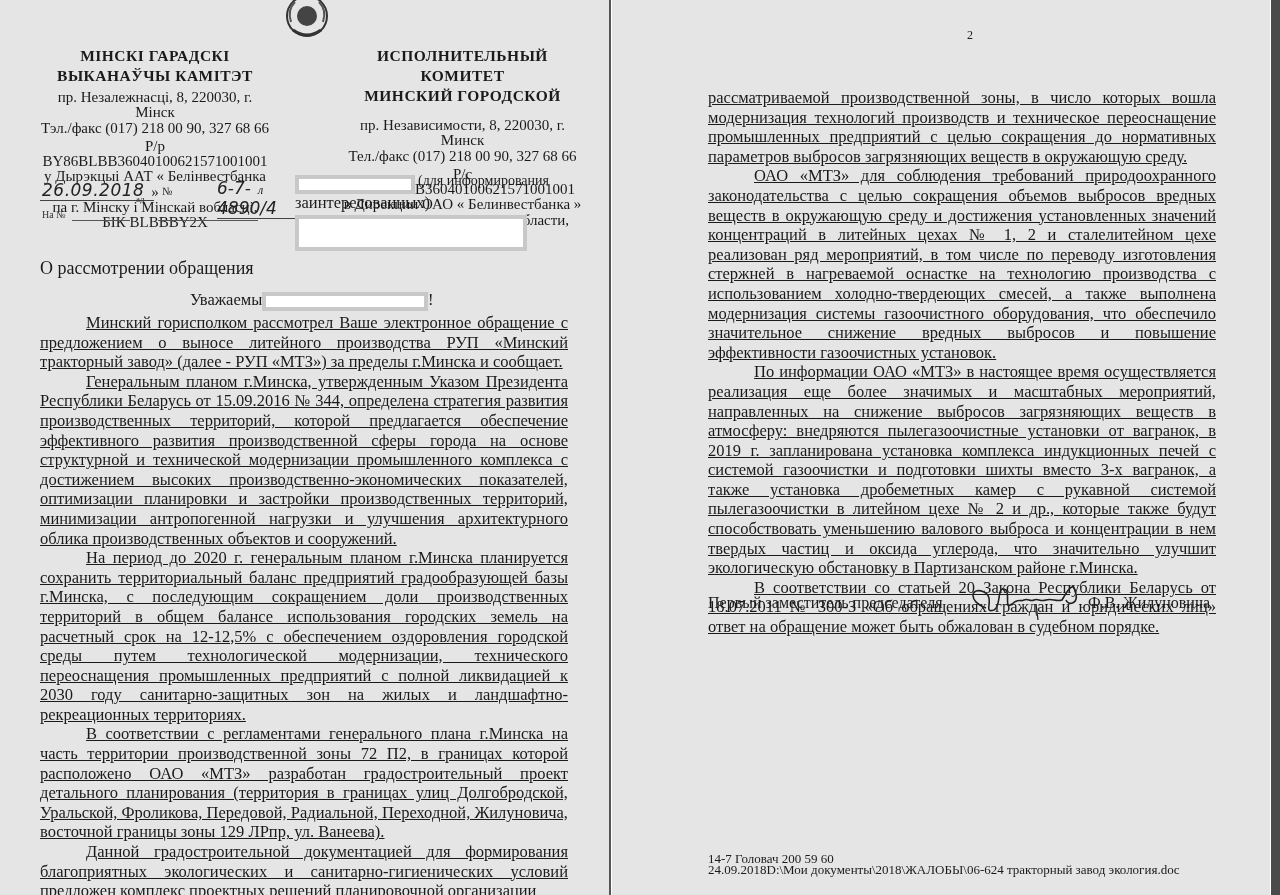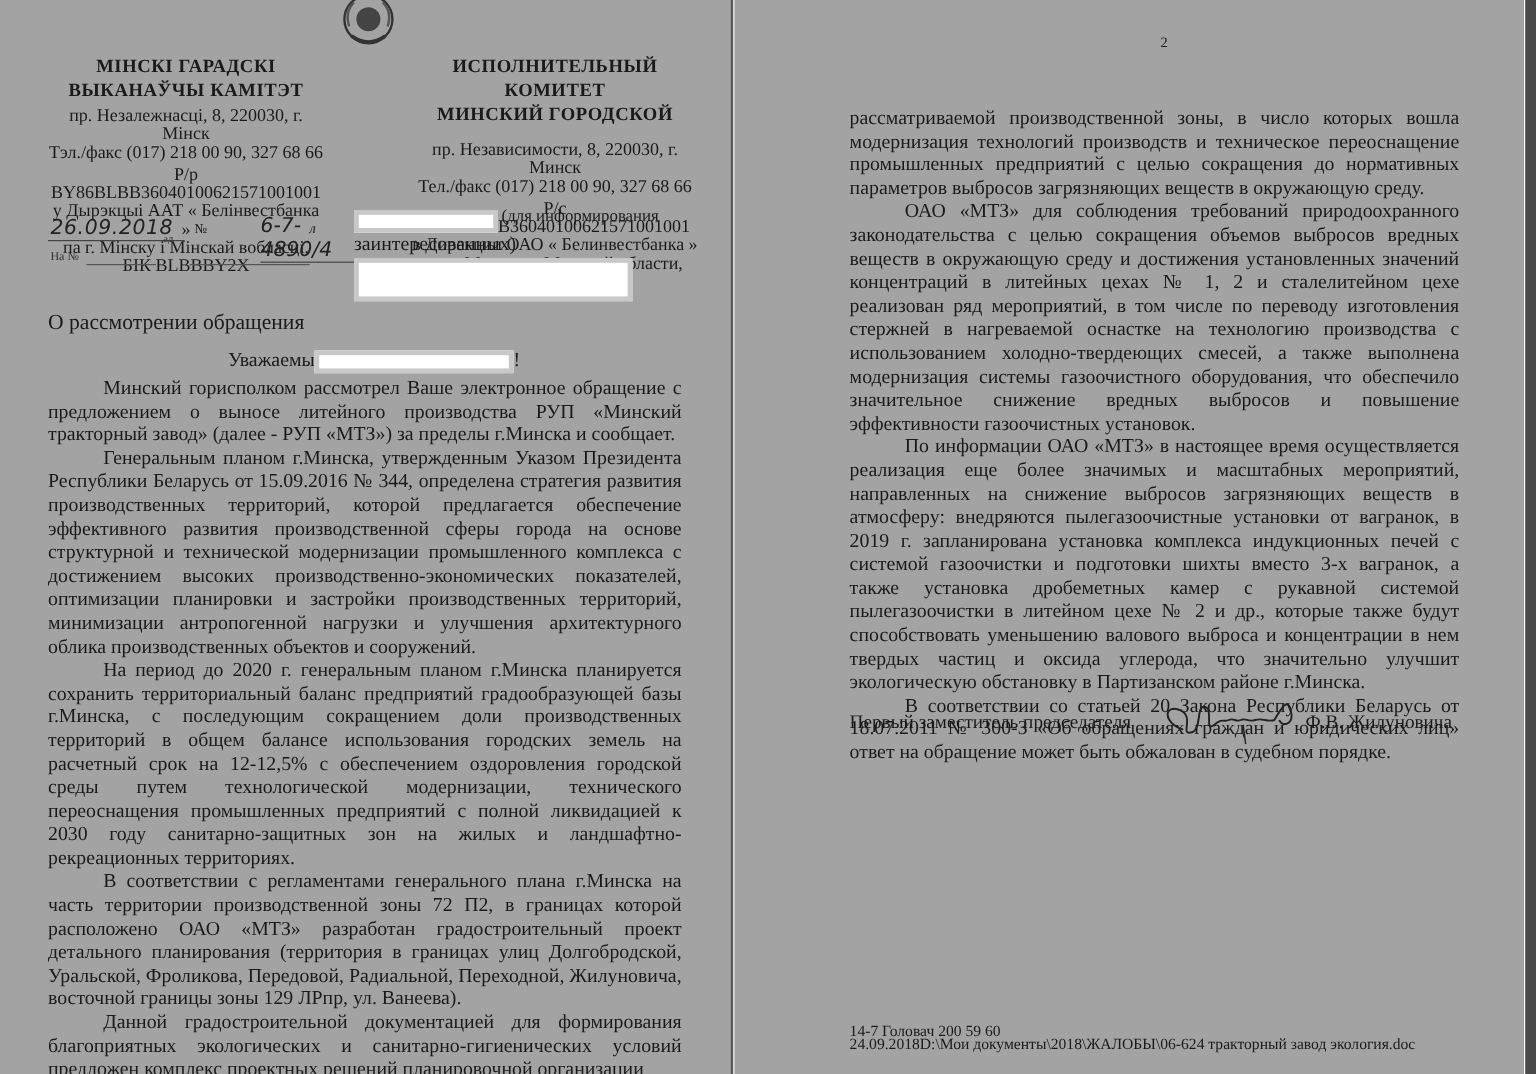--- a/index.html
+++ b/index.html
@@ -1,18 +1,18 @@
 <!DOCTYPE html>
 <html><head>
 <meta charset="utf-8">
 <style>
   html, body { margin:0; padding:0; }
   body { width:1280px; height:895px; background:#ffffff; position:relative; overflow:hidden;
          font-family:"Liberation Serif", "DejaVu Serif", serif; color:#1a1a1a; }
-  .page { position:absolute; top:0; height:895px; background:#a3a3a3; }
+  .page { position:absolute; top:0; height:895px; background:#e5e5e5; }
   #page-left { left:0; width:610px; }
   #page-right { left:612px; width:658px; }
   .divider { position:absolute; left:609px; top:0; width:2px; height:895px; background:#555; }
   .right-edge { position:absolute; left:1271px; top:0; width:9px; height:895px; background:#4a4a4a; }
 
   .emblem { position:absolute; left:283px; top:0; width:48px; height:44px; }
 
   .hdr { position:absolute; text-align:center; line-height:18px; }
   .hdr .org { font-weight:bold; font-size:15.5px; letter-spacing:0.5px; line-height:20px; }
   .hdr .addr { font-size:15px; line-height:15.3px; }
@@ -37,21 +37,21 @@
   #recipient-suffix { position:absolute; left:418px; top:173px; font-size:14px; }
   #recipient-line2 { position:absolute; left:295px; top:193px; font-size:16.5px; }
 
   .subject { position:absolute; left:40px; top:258px; font-size:18px; }
   .greeting { position:absolute; left:190px; top:290px; font-size:16.5px; }
   #greeting-excl { position:absolute; left:428px; top:290px; font-size:16.5px; }
 
   .body-text { position:absolute; font-size:16.5px; line-height:19.6px; text-align:justify; }
   #body-left { left:40px; top:313px; width:528px; }
   #body-right { left:708px; top:88px; width:508px; }
-  .body-text p { margin:0; text-indent:46px; }
+  .body-text p { margin:0; text-indent:46px;text-decoration:underline; }
 
   .page-num { position:absolute; left:967px; top:28px; font-size:12px; }
 
   .signature { position:absolute; left:708px; top:594px; font-size:16px; width:510px; }
   .sig-title { position:absolute; left:0; top:0; }
   .sig-name { position:absolute; left:380px; top:0; }
   .sig-scribble { position:absolute; left:258px; top:-14px; width:125px; height:44px; }
 
   .footer { position:absolute; left:708px; top:853px; font-size:13px; line-height:11px; }
 </style>

